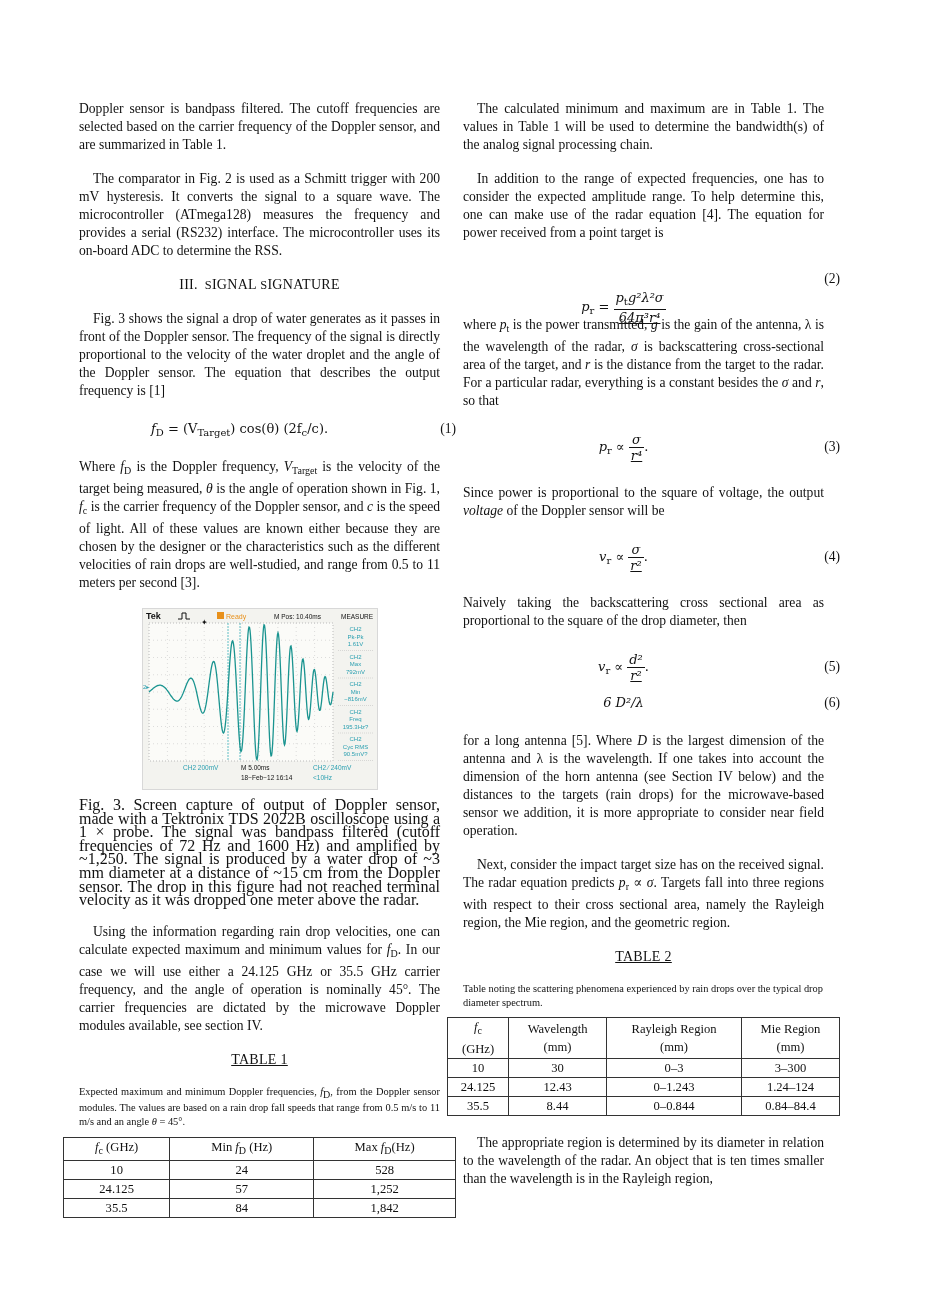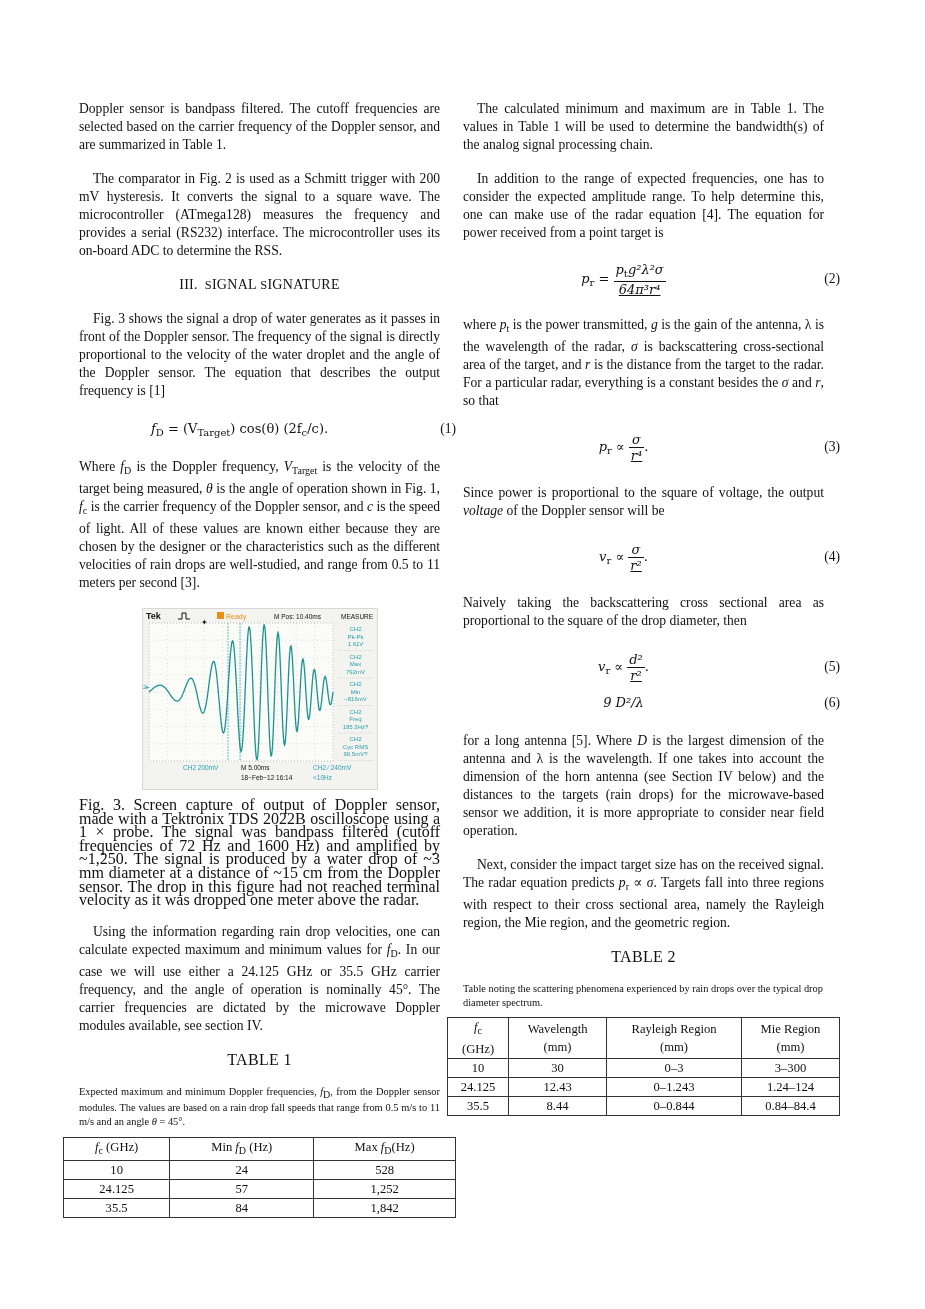--- a/index.html
+++ b/index.html
@@ -18,21 +18,21 @@
   .eq .body { position: absolute; left: 0; right: 40px; text-align: center; font-family: "DejaVu Serif", serif; font-size: 13px; }
   .eq .num { position: absolute; right: 0; top: 0; }
   .eq.tall { height: 42px; }
   .eq.tall .num { top: 8px; }
   .frac { display: inline-block; vertical-align: middle; text-align: center; line-height: 15px; }
   .frac .n { display: block; border-bottom: 1px solid #111; padding: 0 2px; }
   .frac .d { display: block; padding: 0 2px; text-decoration: underline; }
   .figure { position: relative; width: 234px; height: 180px; margin: 10px auto 8px auto;
             background: #0ea5e9; border: 1px solid #d8d8d8; }
   .caption { font-size: 16px; line-height: 13.6px; text-align: justify; margin-top: 6px; }
-  .tbl-title { text-align: center; font-size: 16px; margin: 12px 0 8px 0; letter-spacing: 0.3px; }
+  .tbl-title { text-align: center; font-size: 14px; margin: 12px 0 8px 0; letter-spacing: 0.3px; text-decoration: underline; }
   .tbl-caption { font-size: 10.4px; line-height: 13.6px; text-align: justify; margin-bottom: 8px; }
   table { border-collapse: collapse; width: 100%; font-size: 12.6px; }
   td, th { border: 1px solid #333; text-align: center; font-weight: normal; padding: 0 3px; line-height: 18px; }
   .scope-svg { position: absolute; left: 0; top: 0; }
 </style>
 </head>
 <body>
 
 <div class="col left">
   <p>Doppler sensor is bandpass filtered. The cutoff frequencies are selected based on the carrier frequency of the Doppler sensor, and are summarized in Table 1.</p>
@@ -163,21 +163,21 @@
     </tr>
   </tbody>
     </table>
 </div>
 
 <div class="col right">
   <p class="indent">The calculated minimum and maximum are in Table 1. The values in Table 1 will be used to determine the bandwidth(s) of the analog signal processing chain.</p>
   <p class="indent">In addition to the range of expected frequencies, one has to consider the expected amplitude range.  To help determine this, one can make use of the radar equation [4].  The equation for power received from a point target is</p>
 
   <div class="eq tall" style="margin:4px 0 0 0;">
-    <div class="body" style="line-height:42px;">
+    <div class="body" style="line-height:42px;margin-top:28px;">
       <span class="i">p</span><span class="sub i">r</span> =
       <span class="frac">
         <span class="n i"><span>p</span><span class="sub">t</span><span>g²λ²σ</span></span>
         <span class="d i">64π³r⁴</span>
       </span>
     </div>
     <span class="num">(2)</span>
   </div>
 
   <p>
@@ -206,21 +206,21 @@
 
   <div class="eq tall">
     <div class="body" style="line-height:42px;">
       <span class="i">v</span><span class="sub i">r</span><span> ∝ </span><span class="frac"><span class="n i">d²</span><span class="d i">r²</span></span><span>.</span>
     </div>
     <span class="num">(5)</span>
   </div>
 
 
   <div class="eq" style="margin:2px 0;">
-    <div class="body i">9 D²/λ</div>
+    <div class="body i">6 D²/λ</div>
     <span class="num">(6)</span>
   </div>
 
   <p>
     <span>for a long antenna [5].  Where </span><span class="i">D</span><span> is the largest dimension of the antenna and λ is the wavelength.  If one takes into account the dimension of the horn antenna (see Section IV below) and the distances to the targets (rain drops) for the microwave-based sensor we addition, it is more appropriate to consider near field operation.</span>
   </p>
   <p class="indent">
     <span>Next, consider the impact target size has on the received signal.  The radar equation predicts </span><span class="i">p</span><span class="sub i">r</span><span> ∝ </span><span class="i">σ</span><span>. Targets fall into three regions with respect to their cross sectional area, namely the Rayleigh region, the Mie region, and the geometric region.</span>
   </p>
 
@@ -248,13 +248,14 @@
     </tr>
     <tr>
       <td>35.5</td>
       <td>8.44</td>
       <td>0–0.844</td>
       <td>0.84–84.4</td>
     </tr>
   </tbody>
     </table>
 
+  <p class="indent" style="margin-top:18px;">The appropriate region is determined by its diameter in relation to the wavelength of the radar.  An object that is ten times smaller than the wavelength is in the Rayleigh region,</p>
 </div>
 
 </body></html>

